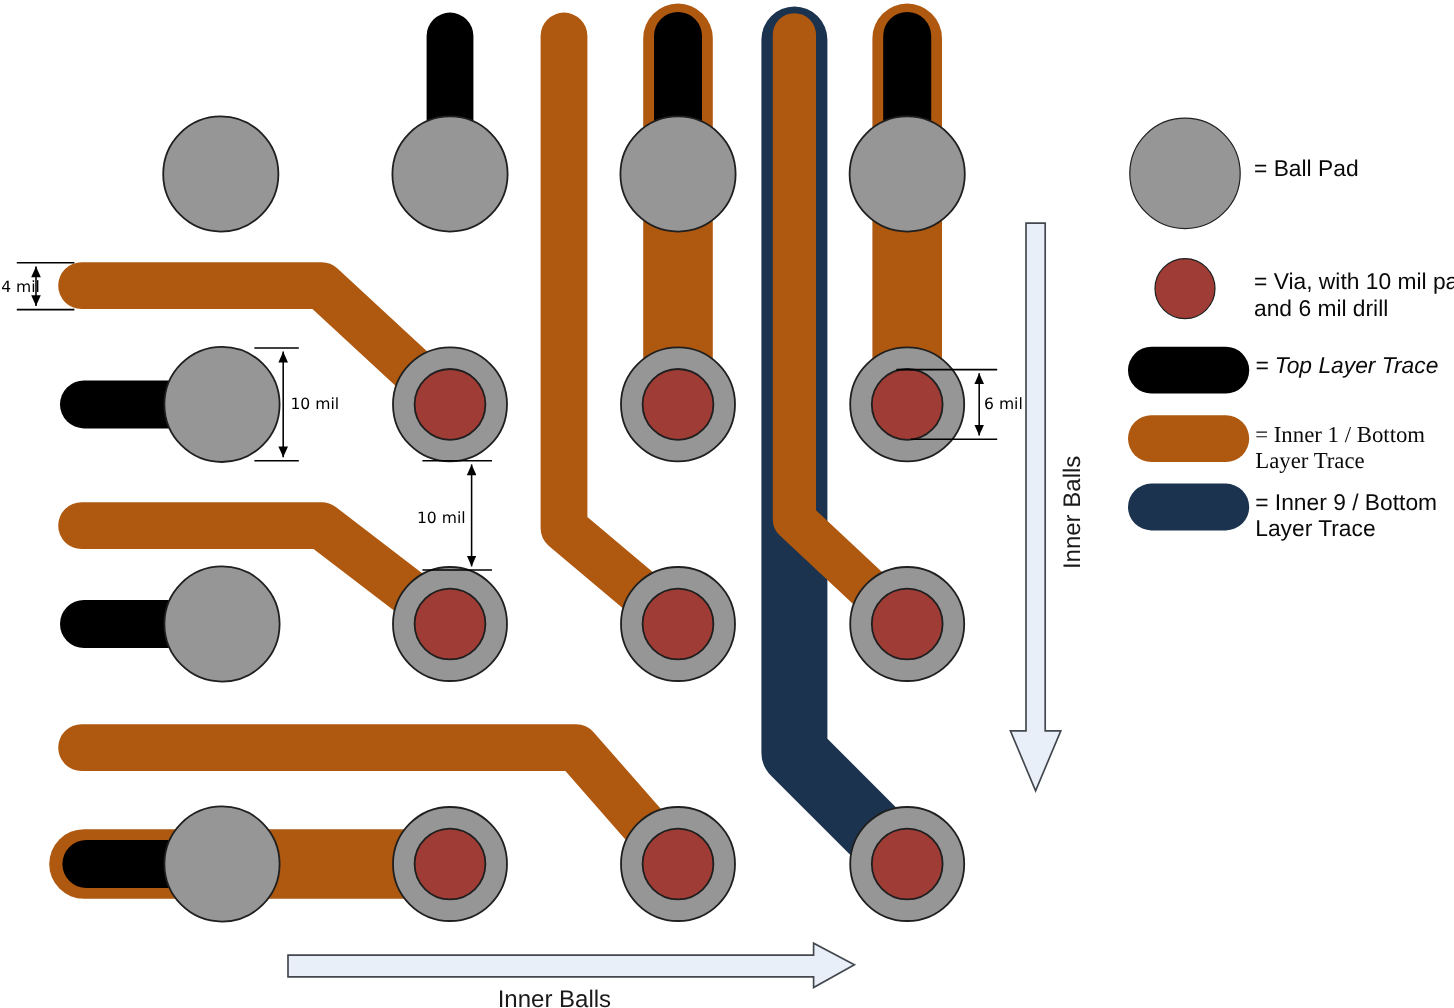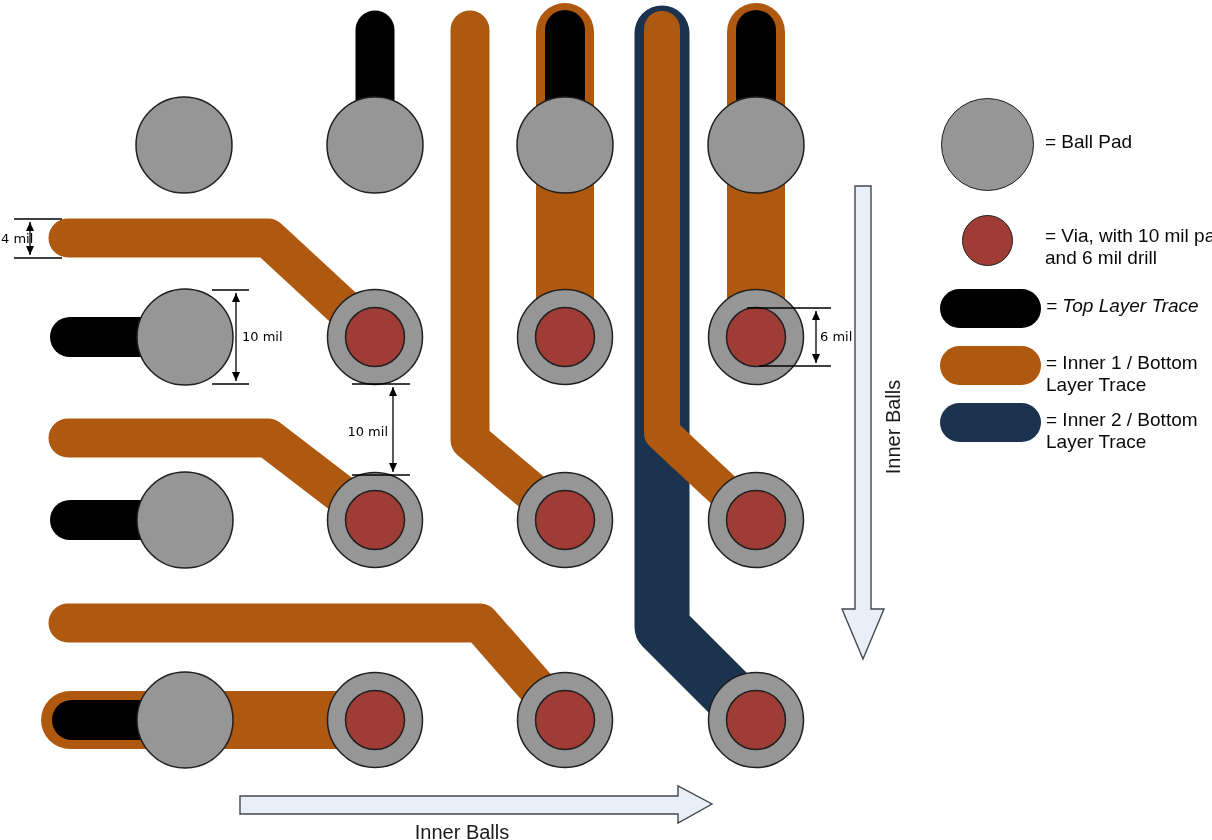--- a/index.html
+++ b/index.html
@@ -40,21 +40,21 @@
   .sw-pill{left:940px;width:101px;height:39px;border-radius:20px;}
   .sw-top{top:289px;background:var(--top-trace);}
   .sw-inner1{top:346px;background:var(--inner1-trace);}
   .sw-inner2{top:403px;background:var(--inner2-trace);}
   .legend-label{
     font-size:19px;line-height:22px;color:var(--text-color);white-space:nowrap;
   }
   .lbl-ball{left:1045px;top:131px;}
   .lbl-via{left:1045px;top:225px;}
   .lbl-top{left:1046px;top:295px;font-style:italic;}
-  .lbl-inner1{left:1046px;top:352px;}
+  .lbl-inner1{left:1046px;top:352px;font-family:Liberation Serif, serif;}
   .lbl-inner2{left:1046px;top:409px;}
 </style>
 </head>
 <body>
 
 <div class="canvas">
 
   <svg class="board-svg" width="1212" height="840" viewBox="0 0 1212 840">
     <defs>
       <marker id="arrEnd" markerWidth="12" markerHeight="10" refX="9" refY="4" orient="auto" markerUnits="userSpaceOnUse">
@@ -188,18 +188,18 @@
     <div class="legend-label lbl-top">= Top Layer Trace</div>
 
     <div class="sw-pill sw-inner1"></div>
     <div class="legend-label lbl-inner1">
       <div>= Inner 1 / Bottom</div>
       <div>Layer Trace</div>
     </div>
 
     <div class="sw-pill sw-inner2"></div>
     <div class="legend-label lbl-inner2">
-      <div>= Inner 2 / Bottom</div>
+      <div>= Inner 9 / Bottom</div>
       <div>Layer Trace</div>
     </div>
   </div>
 
 </div>
 
 </body></html>

